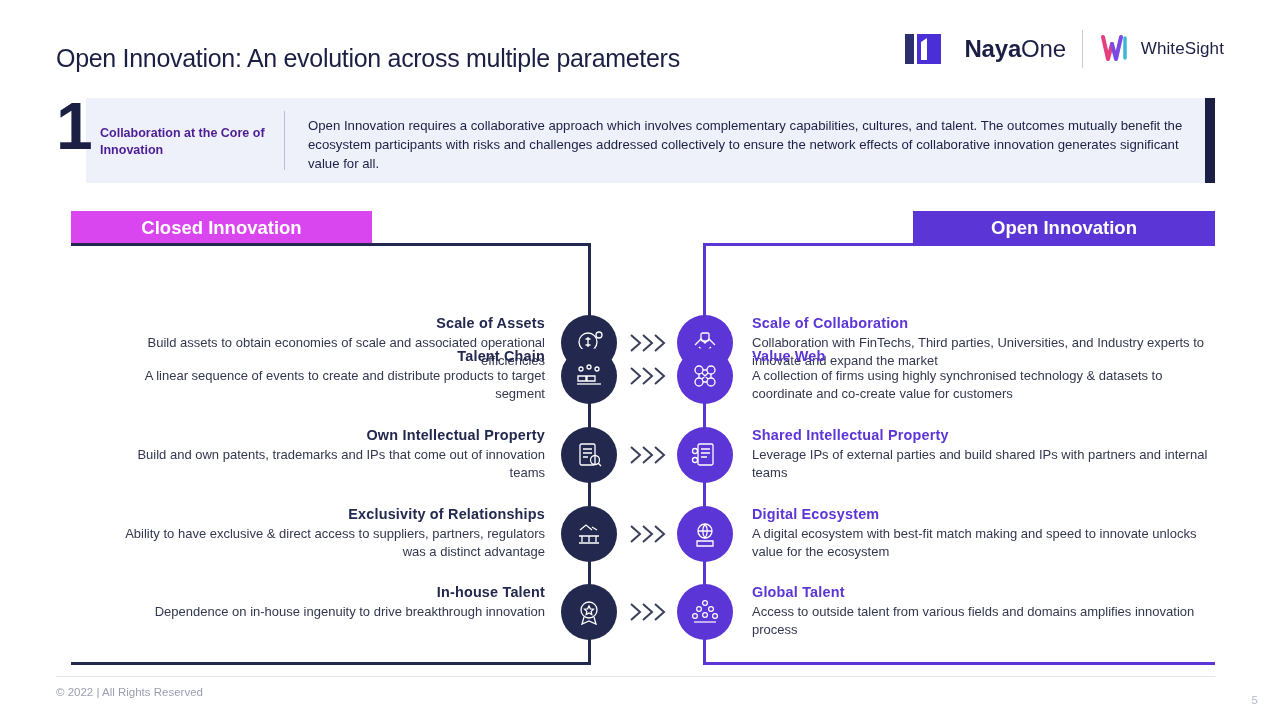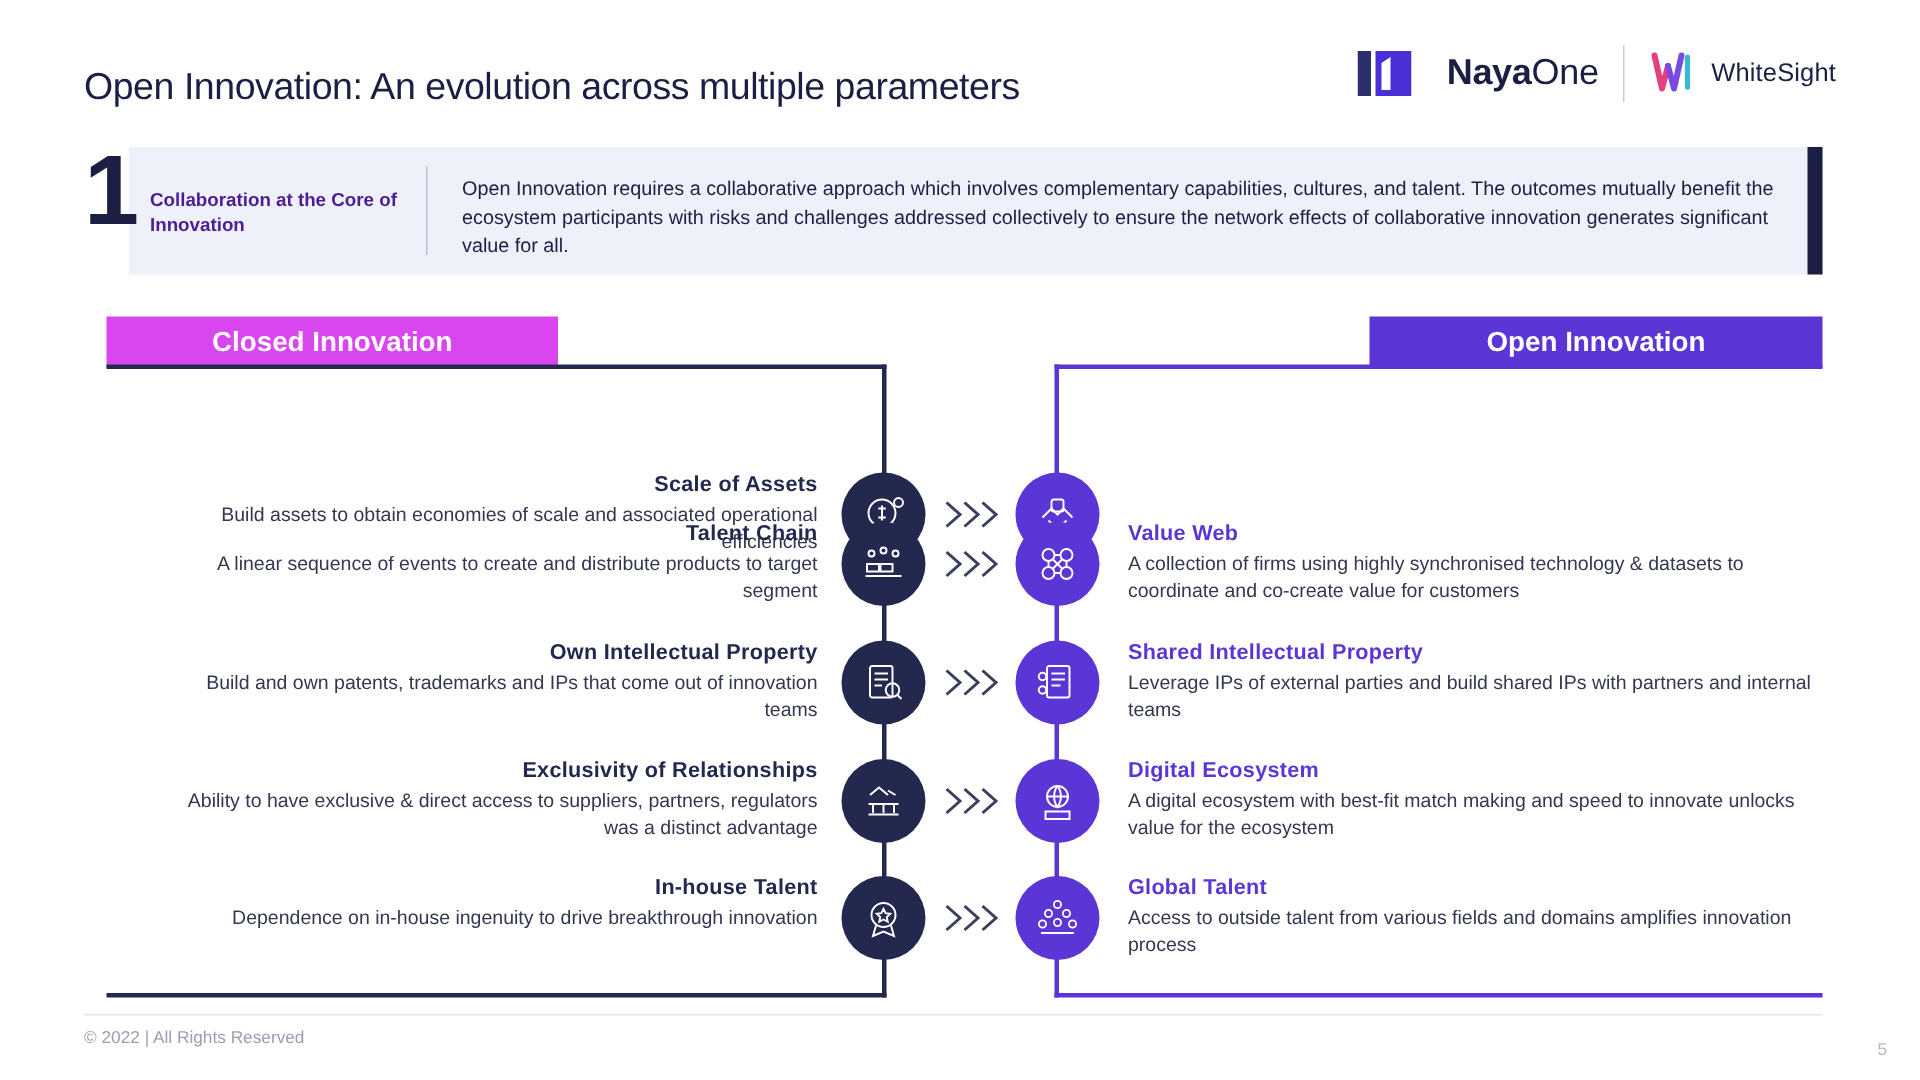--- a/index.html
+++ b/index.html
@@ -201,20 +201,24 @@
           <path d="M28 5 L37 13 L28 21"></path>
       </svg>
     </div>
     <div class="circle circle-right" style="top:0px;">
       <svg width="32" height="32" viewBox="0 0 32 32" fill="none" stroke="#ffffff" stroke-width="1.3">
         <path d="M6 18 L12 12 L16 16 L20 12 L26 18"></path>
         <path d="M10 20 l4 4 M18 24 l4 -4"></path>
         <rect x="12" y="6" width="8" height="8" rx="1.5"></rect>
       </svg>
     </div>
+    <div class="row-right-text">
+      <div class="row-right-title">Scale of Collaboration</div>
+      <div class="row-right-desc">Collaboration with FinTechs, Third parties, Universities, and Industry experts to innovate and expand the market</div>
+    </div>
   </div>
 
   <div class="row" style="top:348px;">
     <div class="row-left-text">
       <div class="row-left-title">Talent Chain</div>
       <div class="row-left-desc">A linear sequence of events to create and distribute products to target segment</div>
     </div>
     <div class="circle circle-left" style="top:0px;">
       <svg width="32" height="32" viewBox="0 0 32 32" fill="none" stroke="#ffffff" stroke-width="1.3">
         <circle cx="8" cy="9" r="2"></circle>

